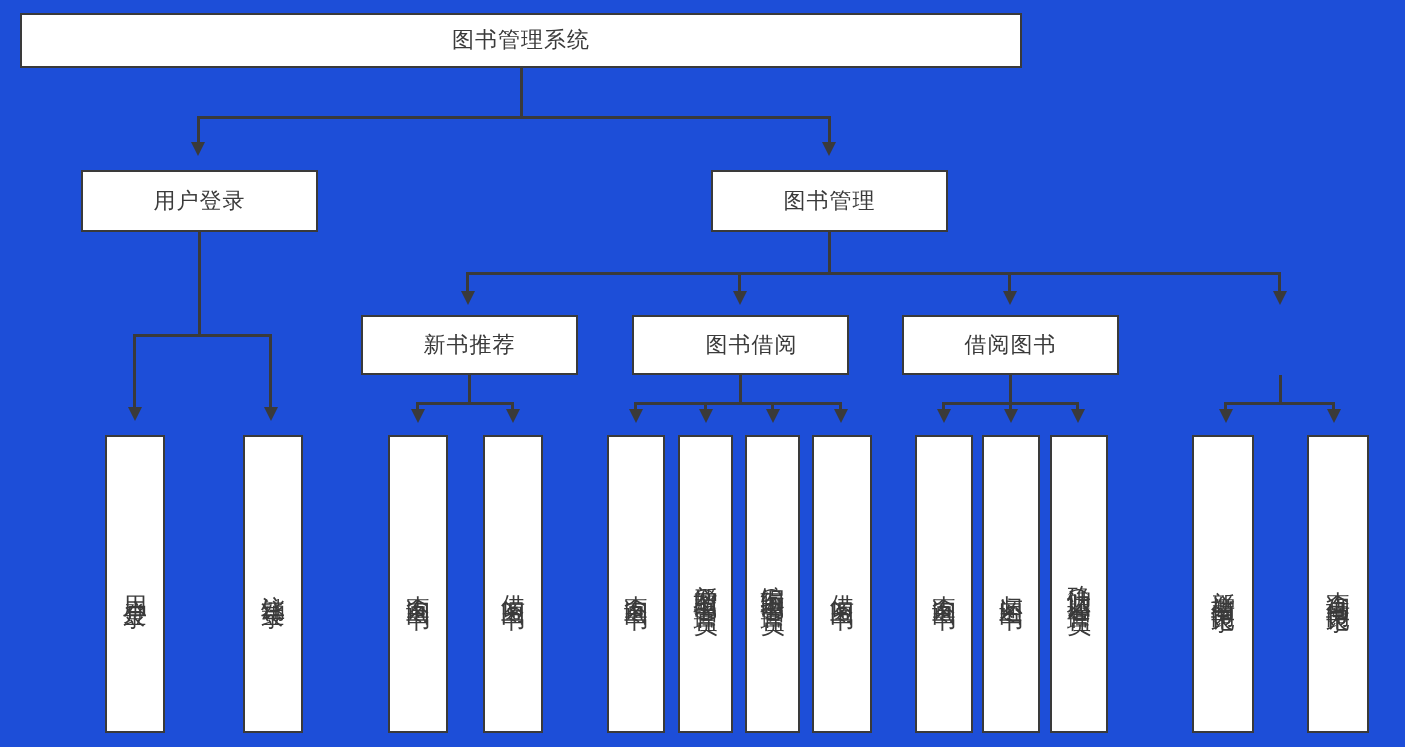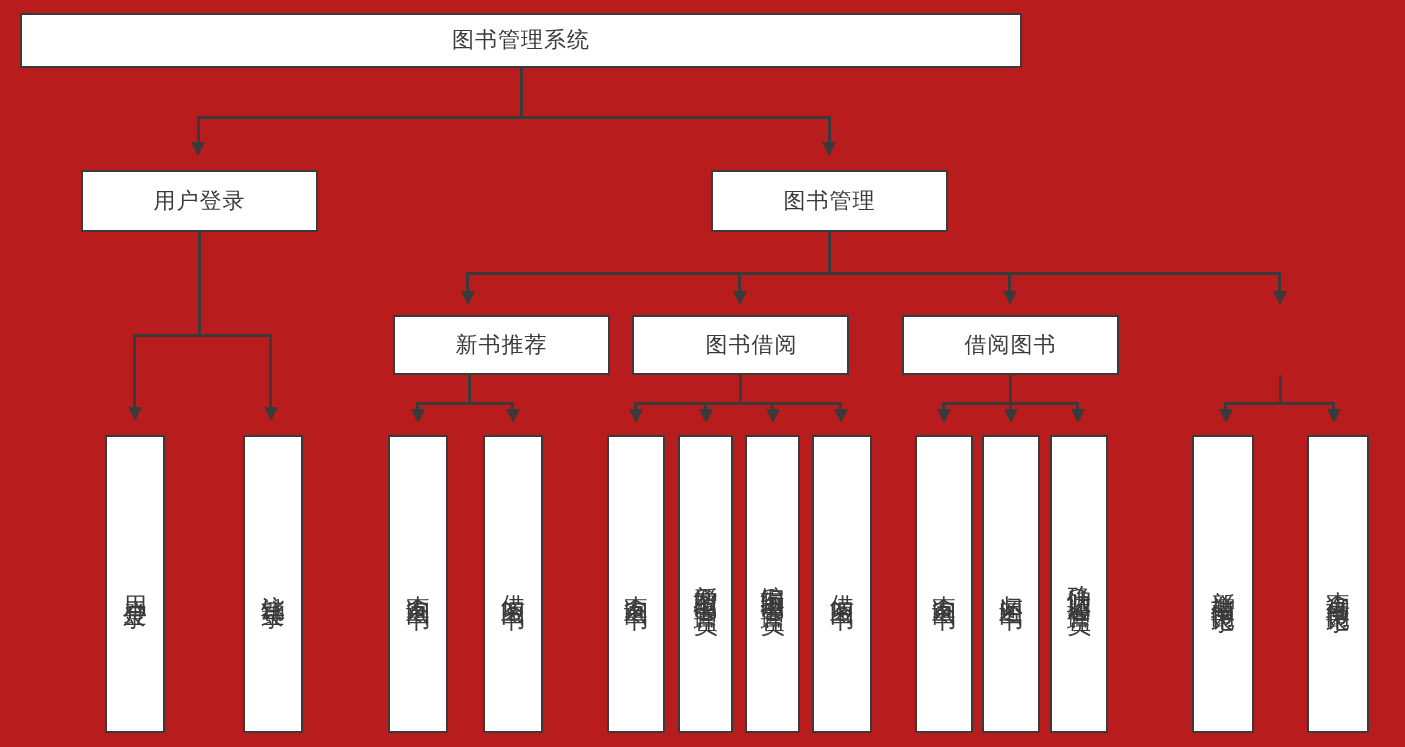--- a/index.html
+++ b/index.html
@@ -7,21 +7,21 @@
     padding: 0;
     background: #ffffff;
   }
   body {
     font-family: "Liberation Sans", "DejaVu Sans", sans-serif;
   }
   #canvas {
     position: relative;
     width: 1405px;
     height: 747px;
-    background: #b91c1c;
+    background: #1d4ed8;
     overflow: hidden;
   }
   .node {
     position: absolute;
     box-sizing: border-box;
     border: 2px solid #3a3a3a;
     background: #ffffff;
     display: flex;
     align-items: center;
     justify-content: center;
@@ -112,21 +112,21 @@
   <div class="hline" style="left:466px; top:272px; width:815px; height:3px;"></div>
   <div class="vline" style="left:466px; top:272px; width:3px; height:22px;"></div>
   <div class="arrow" style="left:461px; top:291px;"></div>
   <div class="vline" style="left:738px; top:272px; width:3px; height:22px;"></div>
   <div class="arrow" style="left:733px; top:291px;"></div>
   <div class="vline" style="left:1008px; top:272px; width:3px; height:22px;"></div>
   <div class="arrow" style="left:1003px; top:291px;"></div>
   <div class="vline" style="left:1278px; top:272px; width:3px; height:22px;"></div>
   <div class="arrow" style="left:1273px; top:291px;"></div>
 
-  <div class="node horiz" style="left:361px; top:315px; width:217px; height:60px;margin-left:32px;">
+  <div class="node horiz" style="left:361px; top:315px; width:217px; height:60px;">
     <span>新书推荐</span>
   </div>
   <div class="node horiz" style="left:632px; top:315px; width:217px; height:60px;padding-left:22px;">
     <span>图书借阅</span>
   </div>
   <div class="node horiz" style="left:902px; top:315px; width:217px; height:60px;">
     <span>借阅图书</span>
   </div>
 
   <div class="vline" style="left:468px; top:375px; width:3px; height:29px;"></div>

